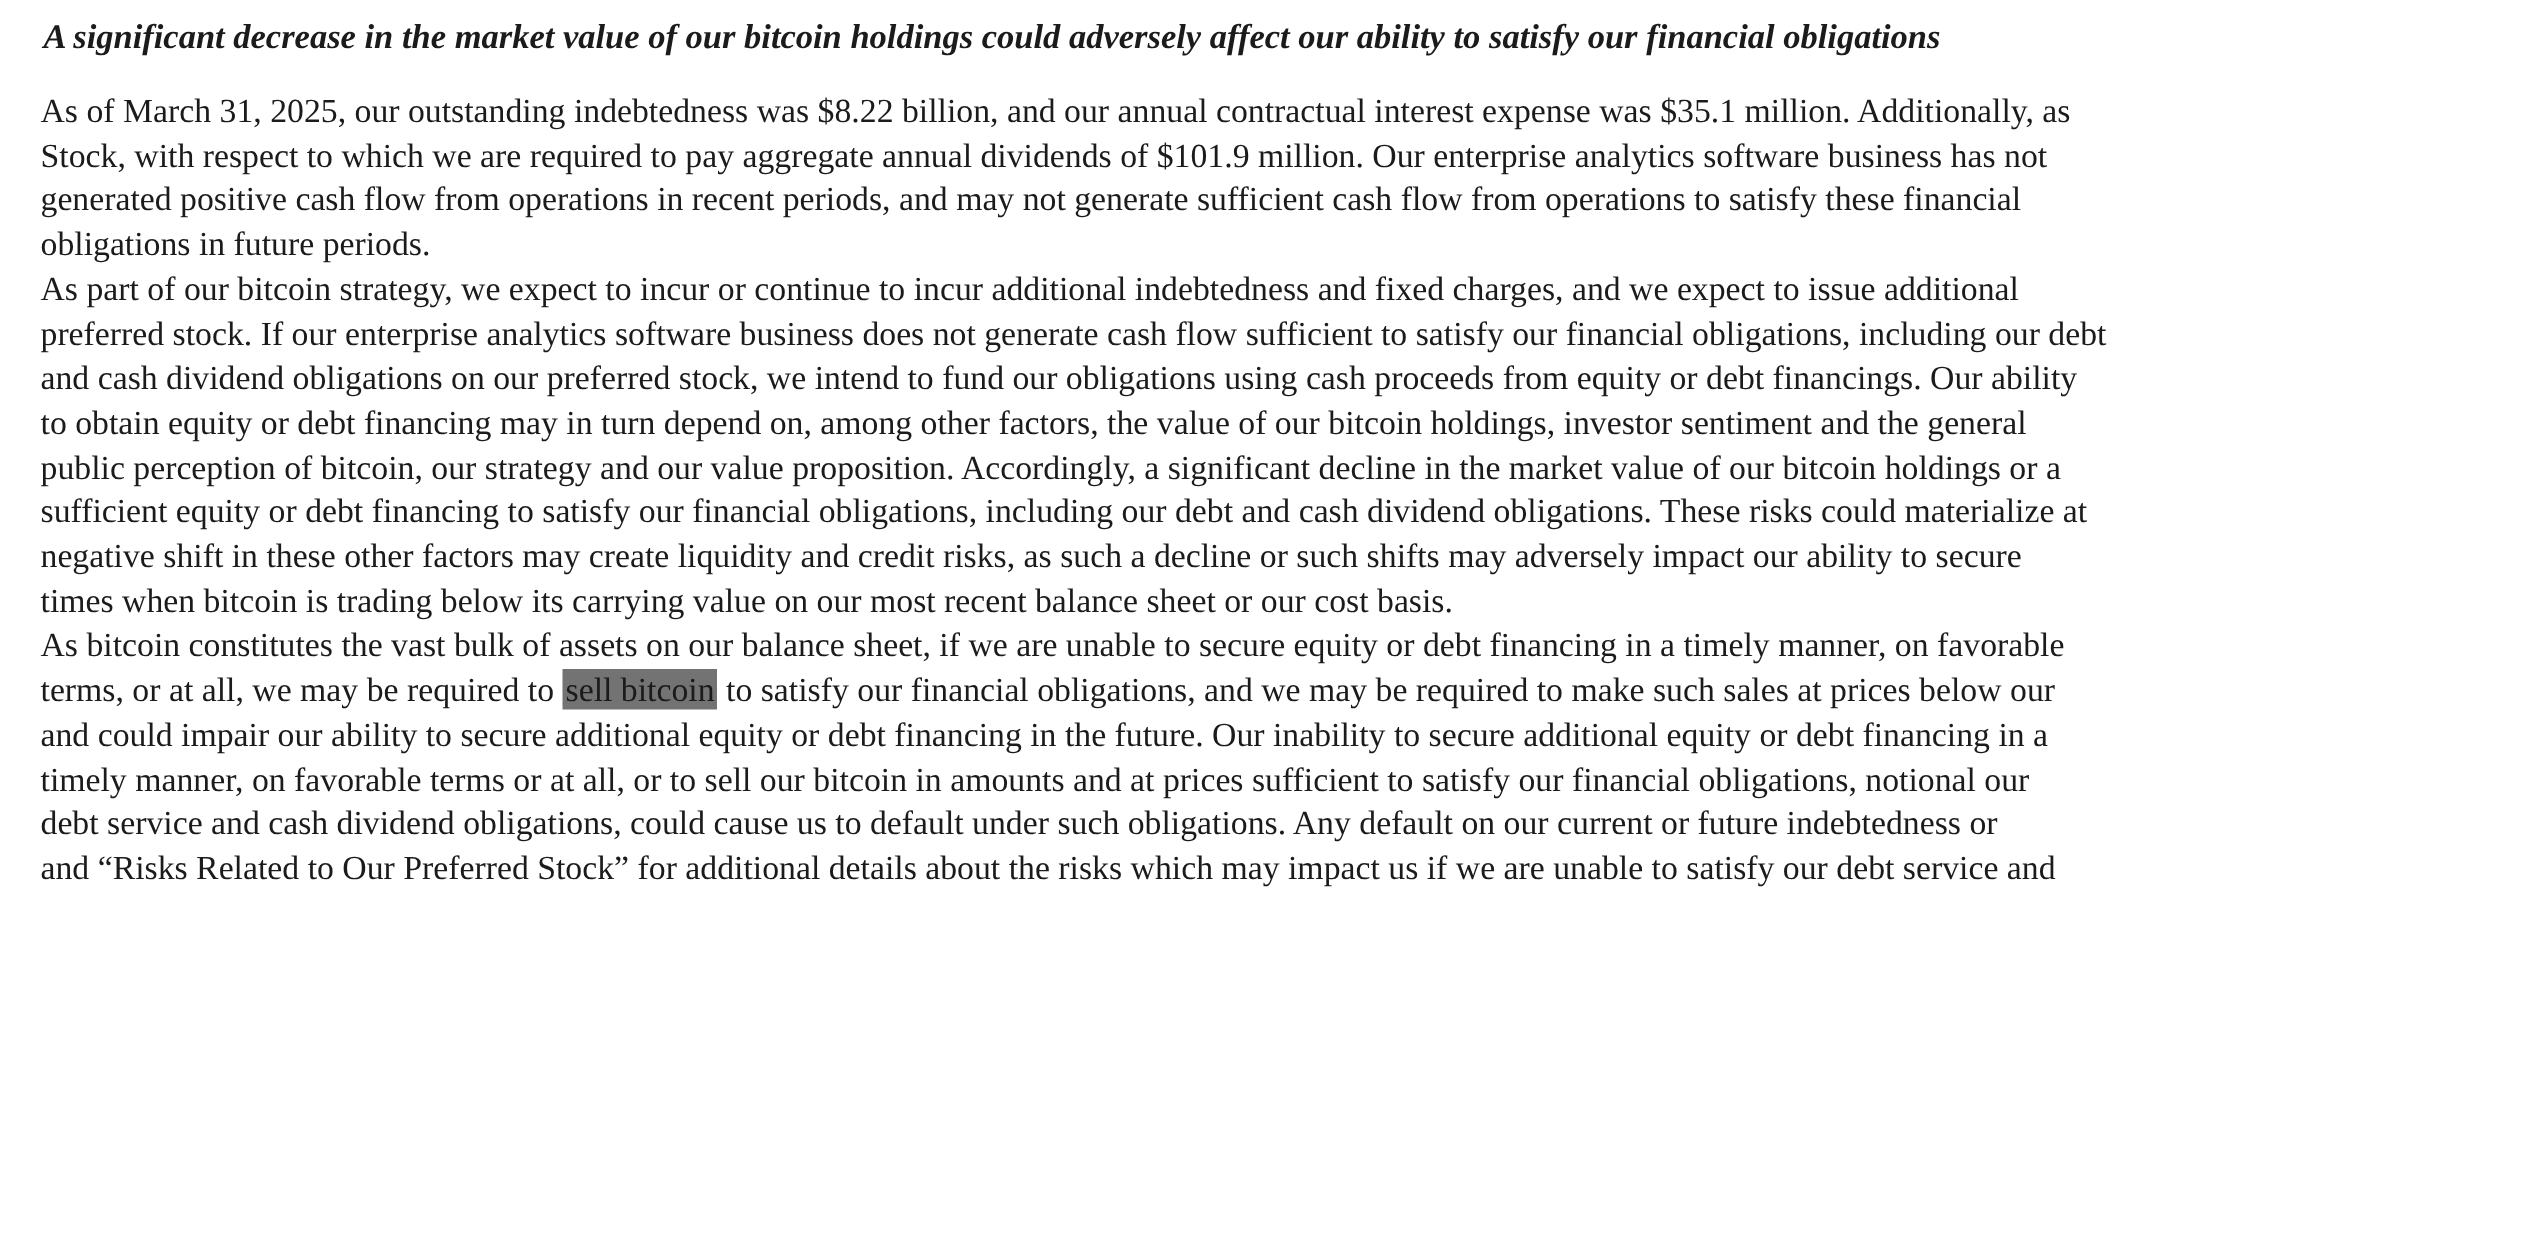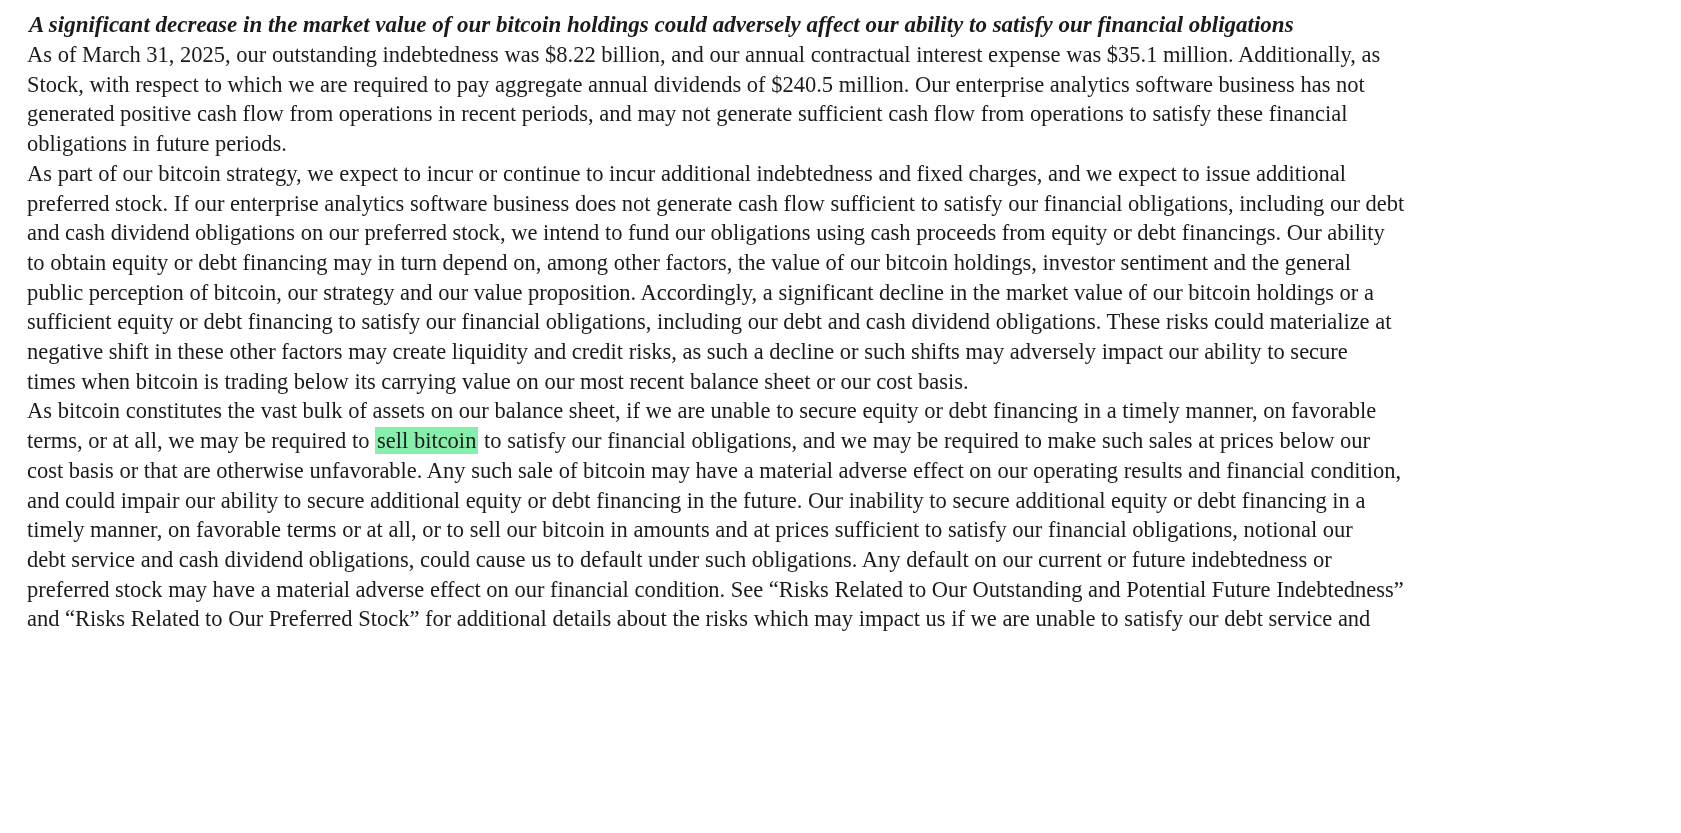--- a/index.html
+++ b/index.html
@@ -18,56 +18,54 @@
   }
   .heading {
     font-weight: bold;
     font-style: italic;
     font-size: 23px;
     line-height: 30px;
     margin: 2px 0 0 2px;
     white-space: pre;
   }
   .para { }
-  .para.first { }
+  .para.first { margin-top: 19px; }
   .line { white-space: pre; }
   .hl {
-    background: #86efac;
+    background: #737373;
     padding: 1px 2px;
   }
 </style>
 </head>
 <body>
 
 <div class="page">
 
   <div class="heading">A significant decrease in the market value of our bitcoin holdings could adversely affect our ability to satisfy our financial obligations</div>
 
   <div class="para first">
     <div class="line">As of March 31, 2025, our outstanding indebtedness was $8.22 billion, and our annual contractual interest expense was $35.1 million. Additionally, as</div>
-    <div class="line">Stock, with respect to which we are required to pay aggregate annual dividends of $240.5 million. Our enterprise analytics software business has not</div>
+    <div class="line">Stock, with respect to which we are required to pay aggregate annual dividends of $101.9 million. Our enterprise analytics software business has not</div>
     <div class="line">generated positive cash flow from operations in recent periods, and may not generate sufficient cash flow from operations to satisfy these financial</div>
     <div class="line">obligations in future periods.</div>
   </div>
 
   <div class="para">
     <div class="line">As part of our bitcoin strategy, we expect to incur or continue to incur additional indebtedness and fixed charges, and we expect to issue additional</div>
     <div class="line">preferred stock. If our enterprise analytics software business does not generate cash flow sufficient to satisfy our financial obligations, including our debt</div>
     <div class="line">and cash dividend obligations on our preferred stock, we intend to fund our obligations using cash proceeds from equity or debt financings. Our ability</div>
     <div class="line">to obtain equity or debt financing may in turn depend on, among other factors, the value of our bitcoin holdings, investor sentiment and the general</div>
     <div class="line">public perception of bitcoin, our strategy and our value proposition. Accordingly, a significant decline in the market value of our bitcoin holdings or a</div>
     <div class="line">sufficient equity or debt financing to satisfy our financial obligations, including our debt and cash dividend obligations. These risks could materialize at</div>
     <div class="line">negative shift in these other factors may create liquidity and credit risks, as such a decline or such shifts may adversely impact our ability to secure</div>
     <div class="line">times when bitcoin is trading below its carrying value on our most recent balance sheet or our cost basis.</div>
   </div>
 
   <div class="para">
     <div class="line">As bitcoin constitutes the vast bulk of assets on our balance sheet, if we are unable to secure equity or debt financing in a timely manner, on favorable</div>
     <div class="line"><span>terms, or at all, we may be required to </span><span class="hl">sell bitcoin</span><span> to satisfy our financial obligations, and we may be required to make such sales at prices below our</span></div>
-    <div class="line">cost basis or that are otherwise unfavorable. Any such sale of bitcoin may have a material adverse effect on our operating results and financial condition,</div>
     <div class="line">and could impair our ability to secure additional equity or debt financing in the future. Our inability to secure additional equity or debt financing in a</div>
     <div class="line">timely manner, on favorable terms or at all, or to sell our bitcoin in amounts and at prices sufficient to satisfy our financial obligations, notional our</div>
     <div class="line">debt service and cash dividend obligations, could cause us to default under such obligations. Any default on our current or future indebtedness or</div>
-    <div class="line">preferred stock may have a material adverse effect on our financial condition. See “Risks Related to Our Outstanding and Potential Future Indebtedness”</div>
     <div class="line">and “Risks Related to Our Preferred Stock” for additional details about the risks which may impact us if we are unable to satisfy our debt service and</div>
   </div>
 
 </div>
 
 </body></html>

